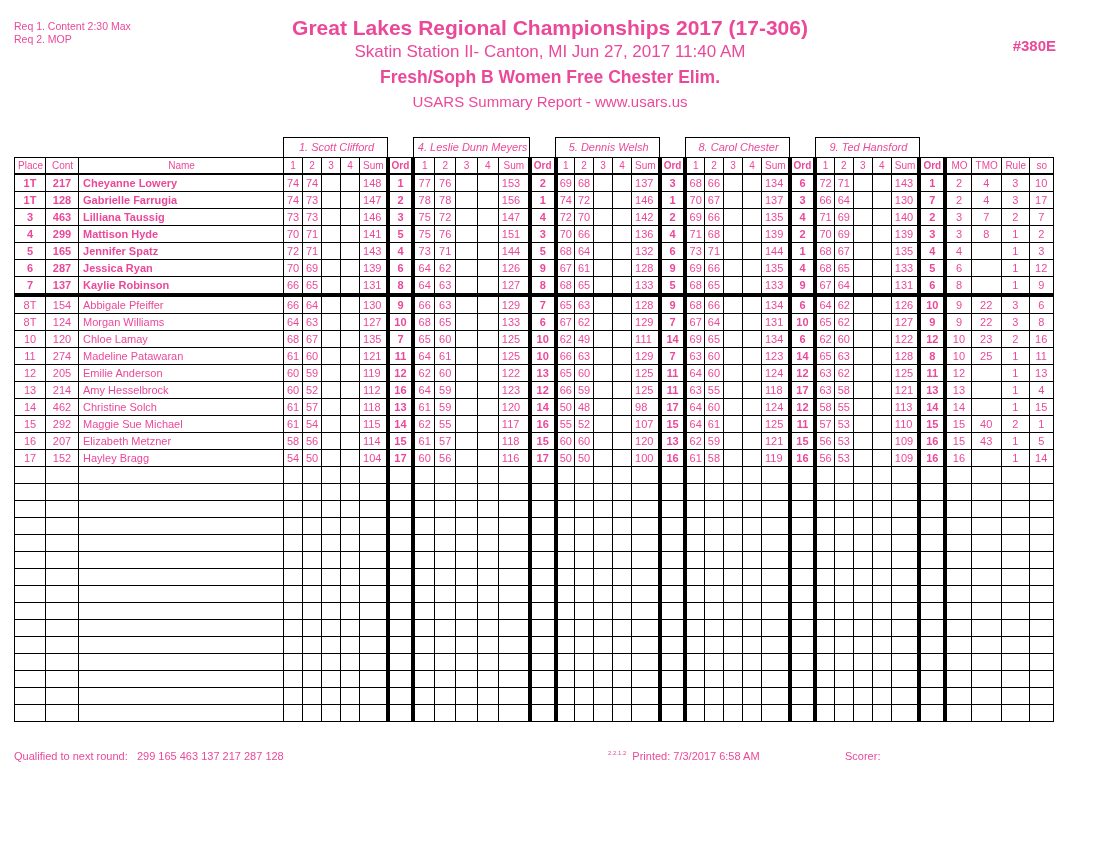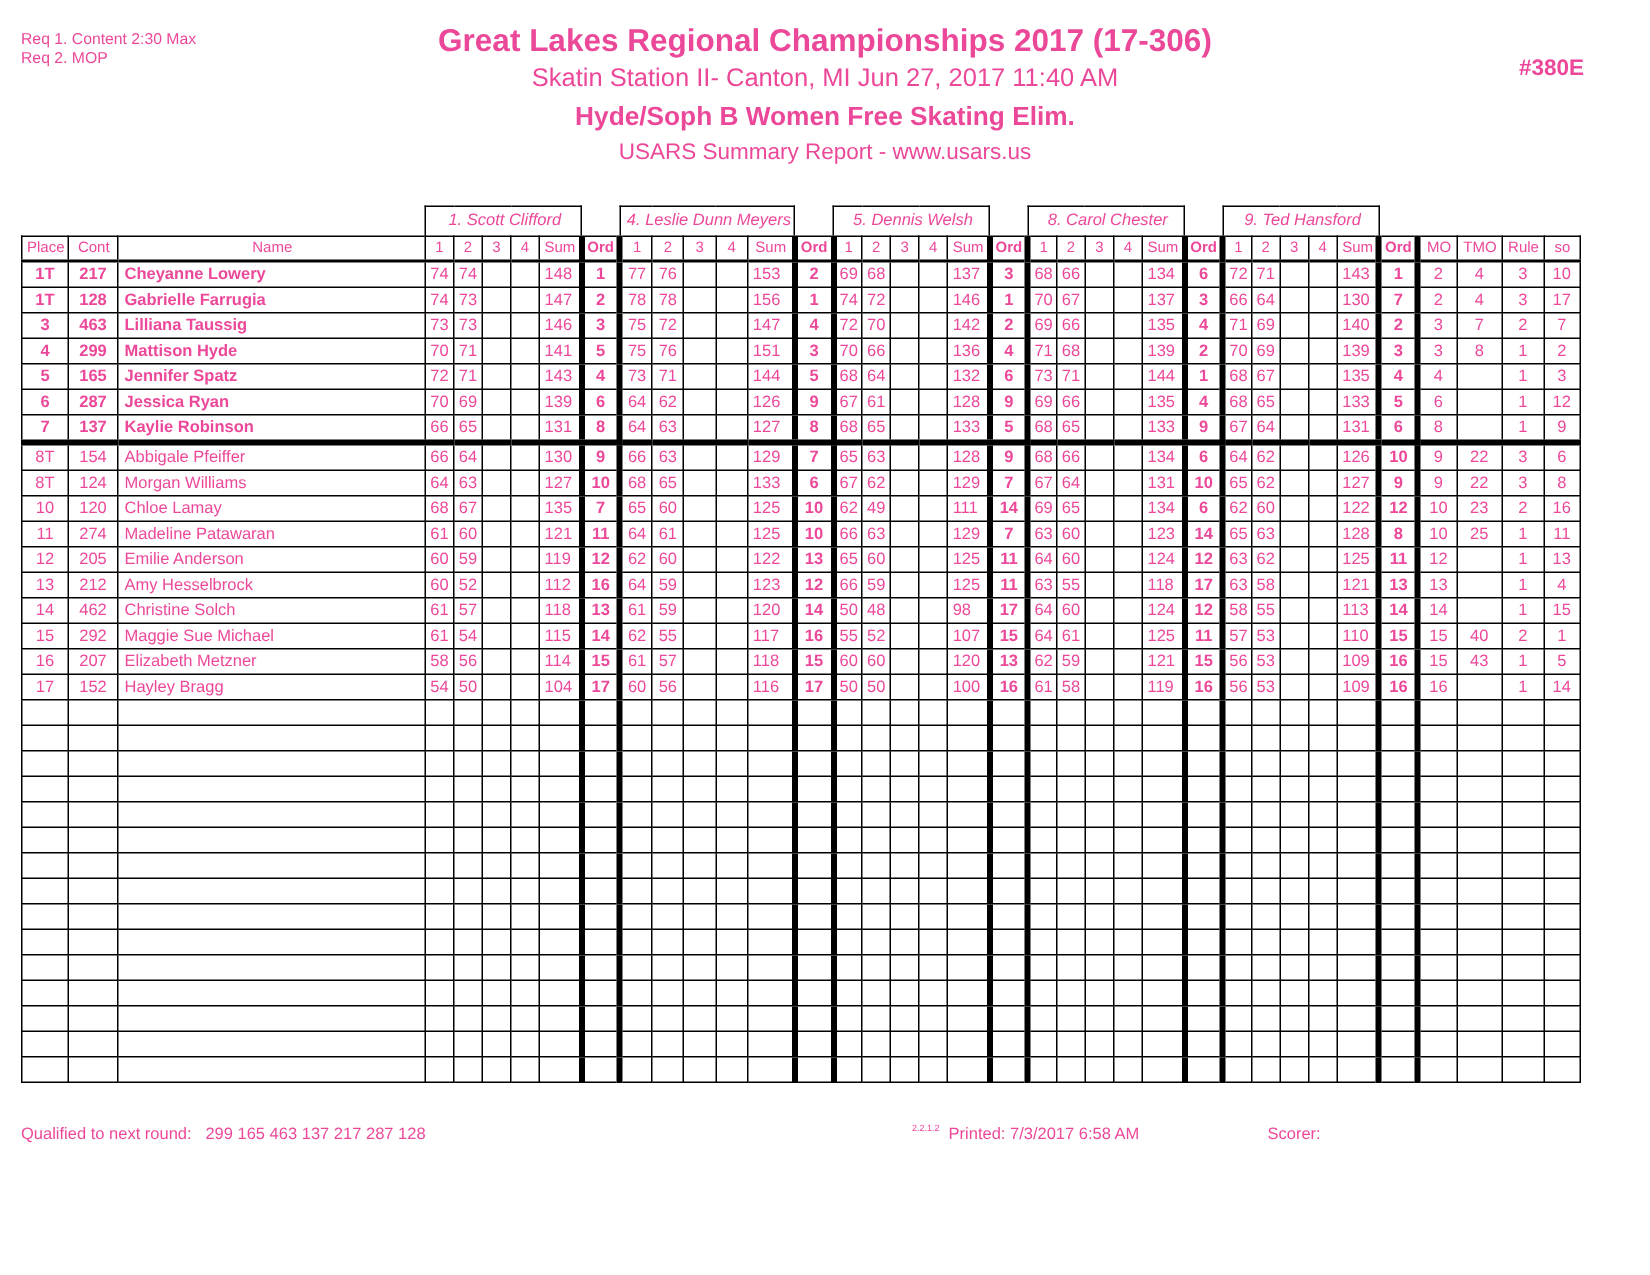--- a/index.html
+++ b/index.html
@@ -46,21 +46,21 @@
 <div class="page">
 
   <div class="req">
     <div>Req  1.  Content 2:30 Max</div>
     <div>Req  2.  MOP</div>
   </div>
 
   <div class="titles">
     <div class="t1">Great Lakes Regional Championships 2017 (17-306)</div>
     <div class="t2">Skatin Station II- Canton, MI  Jun 27, 2017  11:40 AM</div>
-    <div class="t3">Hyde/Soph B Women Free Skating Elim.</div>
+    <div class="t3">Fresh/Soph B Women Free Chester Elim.</div>
     <div class="t4">USARS Summary Report - www.usars.us</div>
   </div>
 
   <div class="repnum">#380E</div>
 
   <table id="grid">
       <colgroup>
         <col style="width: 26px;">
         <col style="width: 33px;">
         <col style="width: 205px;">
@@ -616,21 +616,21 @@
           <td class="sc"></td>
           <td class="sum">125</td>
           <td class="ord">11</td>
           <td class="rt">12</td>
           <td class="rt"></td>
           <td class="rt">1</td>
           <td class="rt">13</td>
         </tr>
         <tr class="">
           <td class="place">13</td>
-          <td class="cont">212</td>
+          <td class="cont">214</td>
           <td class="name">Amy Hesselbrock</td>
           <td class="sc">60</td>
           <td class="sc">52</td>
           <td class="sc"></td>
           <td class="sc"></td>
           <td class="sum">112</td>
           <td class="ord">16</td>
           <td class="sc">64</td>
           <td class="sc">59</td>
           <td class="sc"></td>

